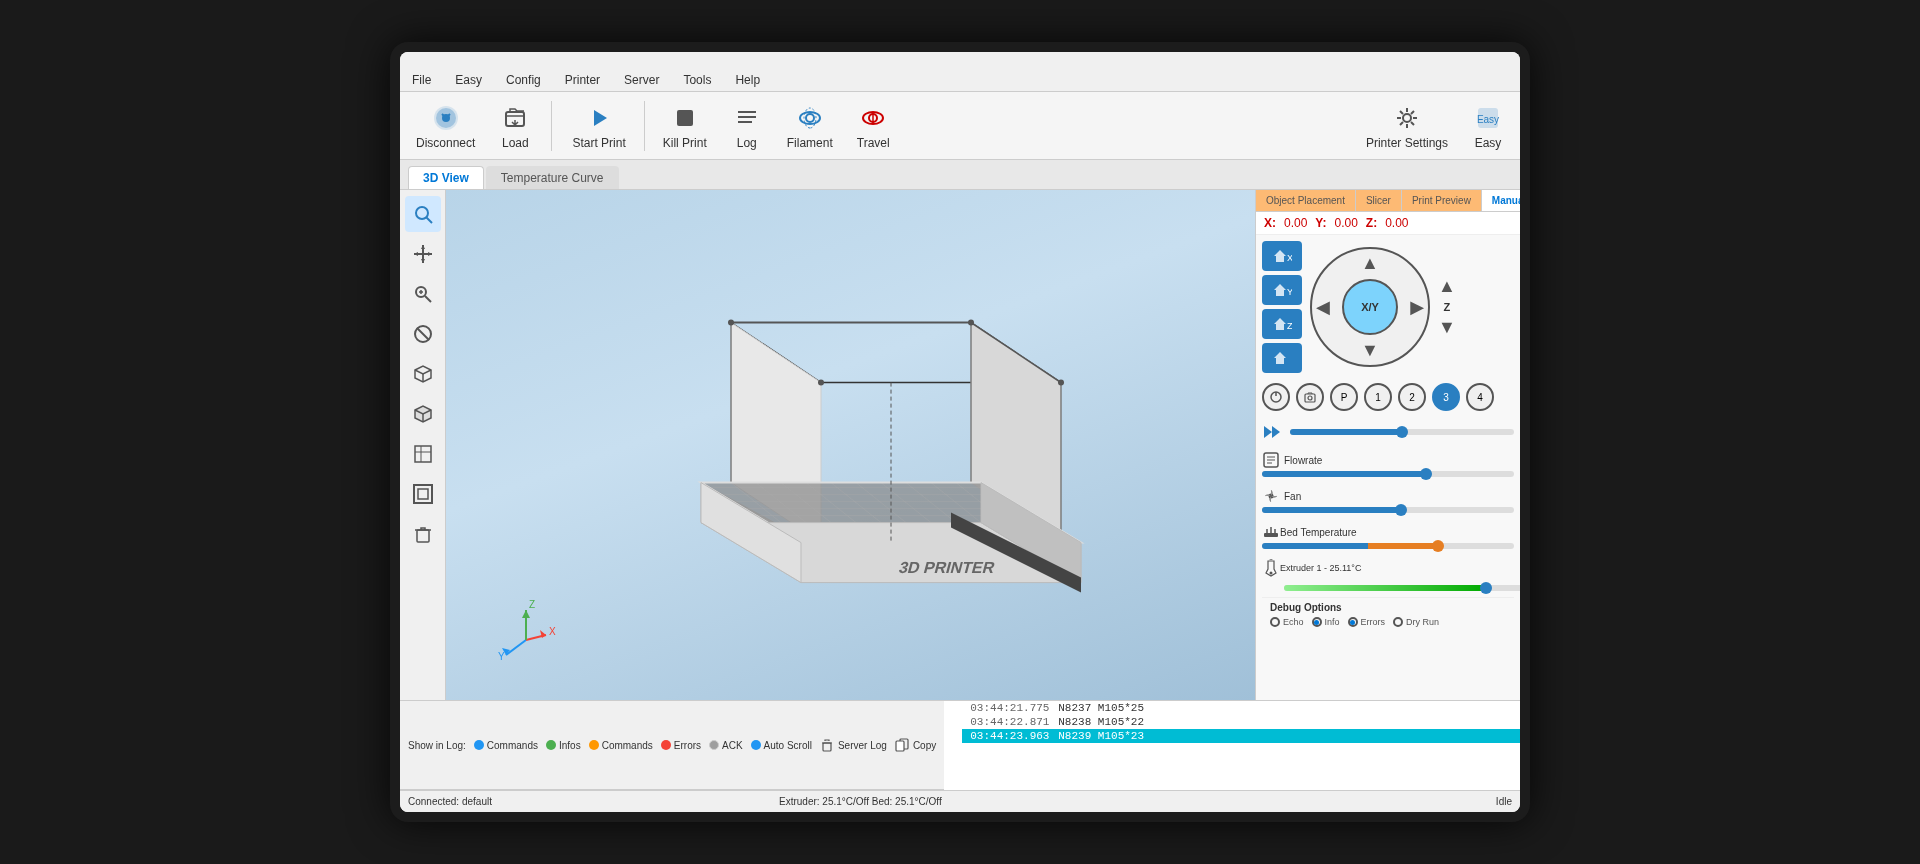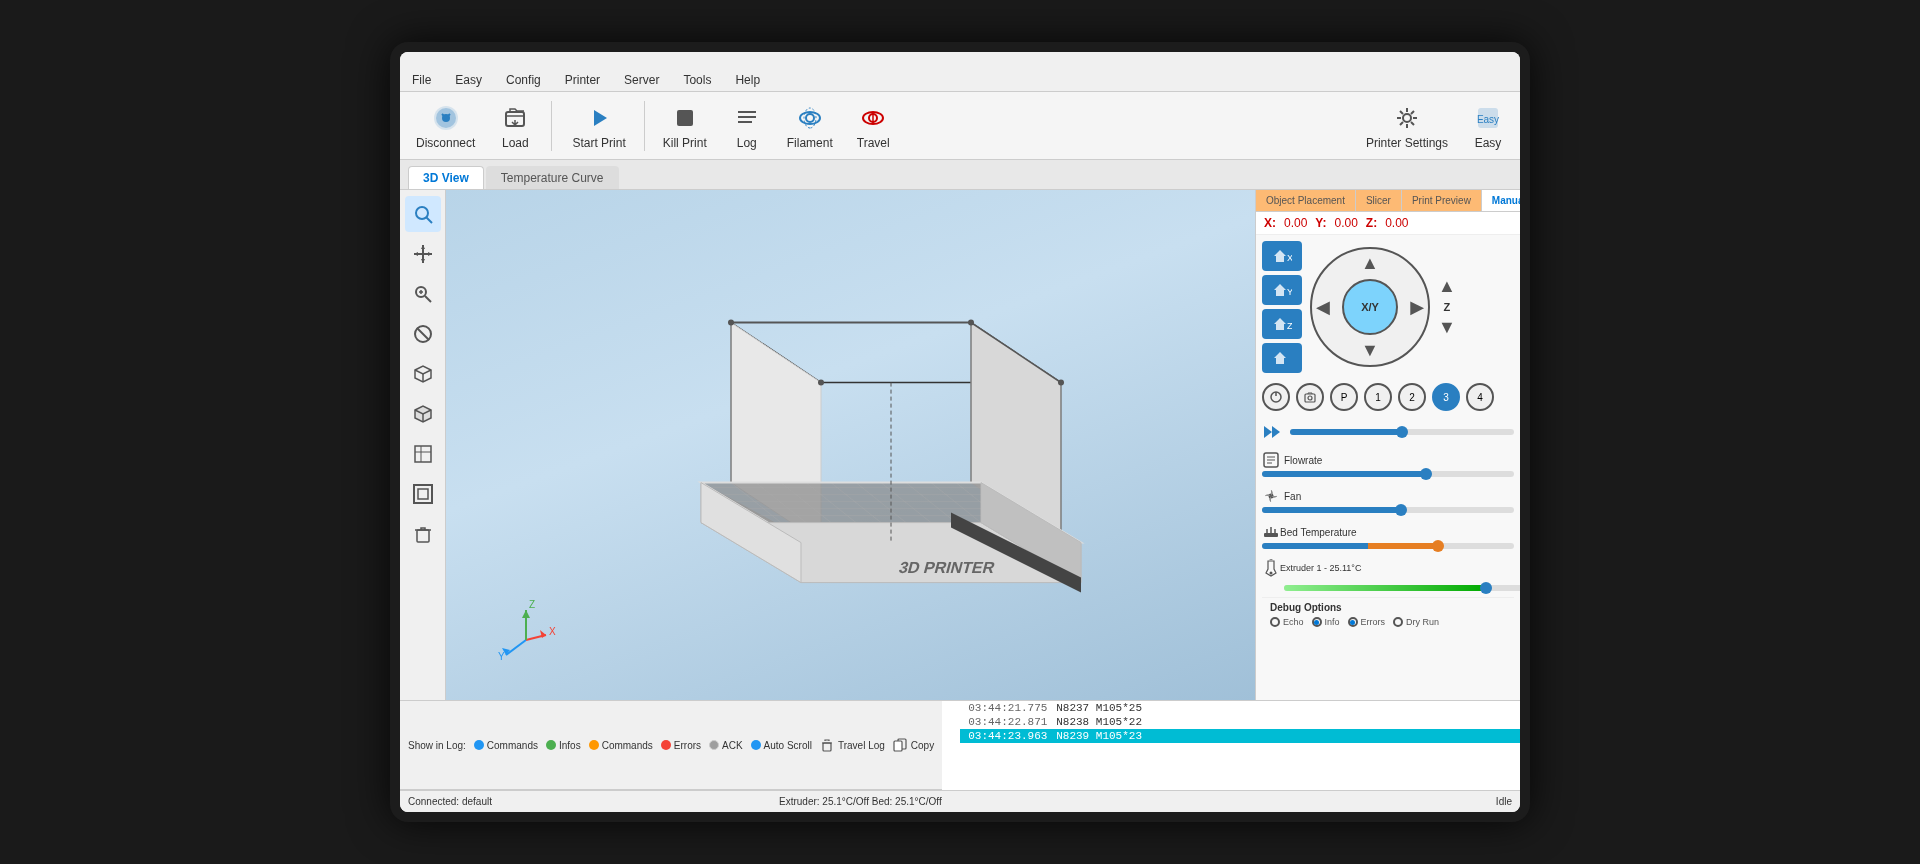--- a/index.html
+++ b/index.html
@@ -899,21 +899,21 @@
           <div class="log-dot" style="background:#2196F3;"></div>
           <span>Auto Scroll</span>
         </div>
 
         <div style="display:flex;align-items:center;gap:4px;cursor:pointer;">
           <svg width="14" height="14" viewBox="0 0 14 14">
             <rect x="3" y="5" width="8" height="8" rx="1" fill="none" stroke="#555" stroke-width="1.2"></rect>
             <line x1="2" y1="5" x2="12" y2="5" stroke="#555" stroke-width="1.2"></line>
             <path d="M5 3 L5 2 L9 2 L9 3" fill="none" stroke="#555" stroke-width="1.2"></path>
           </svg>
-          <span class="log-toolbar-label">Travel Log</span>
+          <span class="log-toolbar-label">Server Log</span>
         </div>
         <div style="display:flex;align-items:center;gap:4px;cursor:pointer;">
           <svg width="14" height="14" viewBox="0 0 14 14">
             <rect x="5" y="1" width="8" height="10" rx="1" fill="none" stroke="#555" stroke-width="1.2"></rect>
             <rect x="1" y="3" width="8" height="10" rx="1" fill="#fff" stroke="#555" stroke-width="1.2"></rect>
           </svg>
           <span class="log-toolbar-label">Copy</span>
         </div>
       </div>
 

